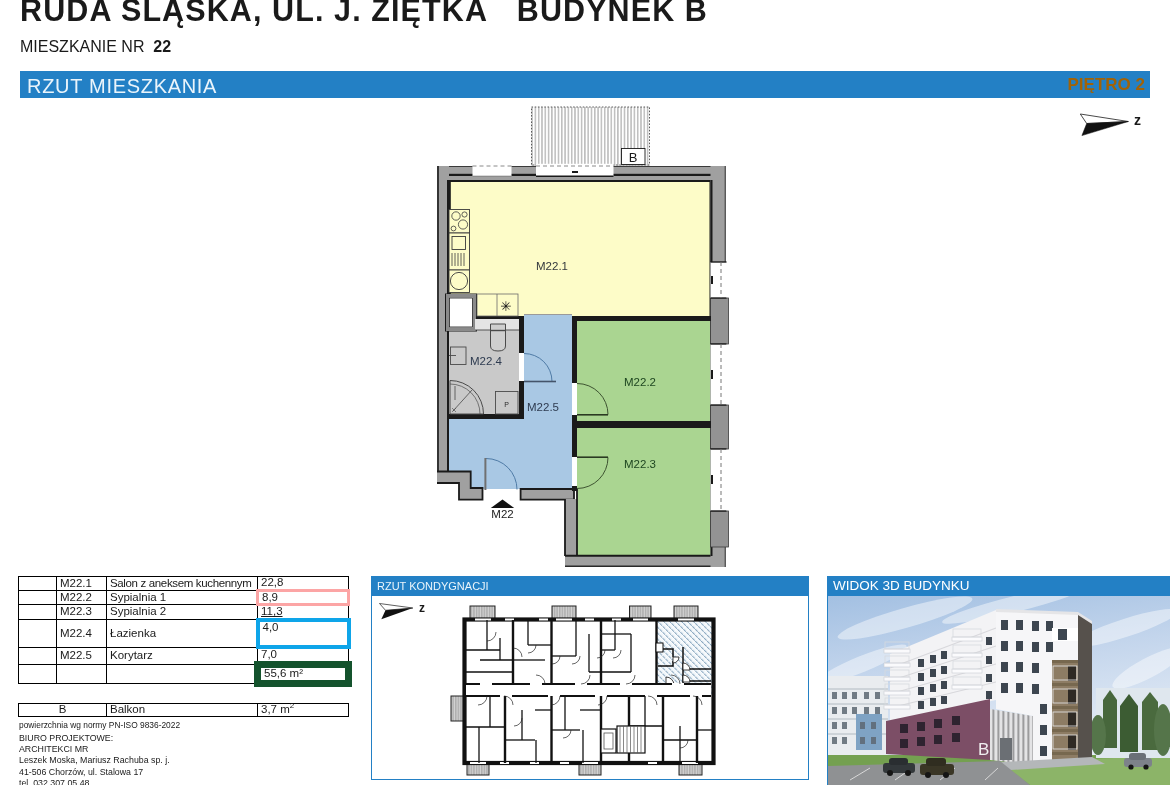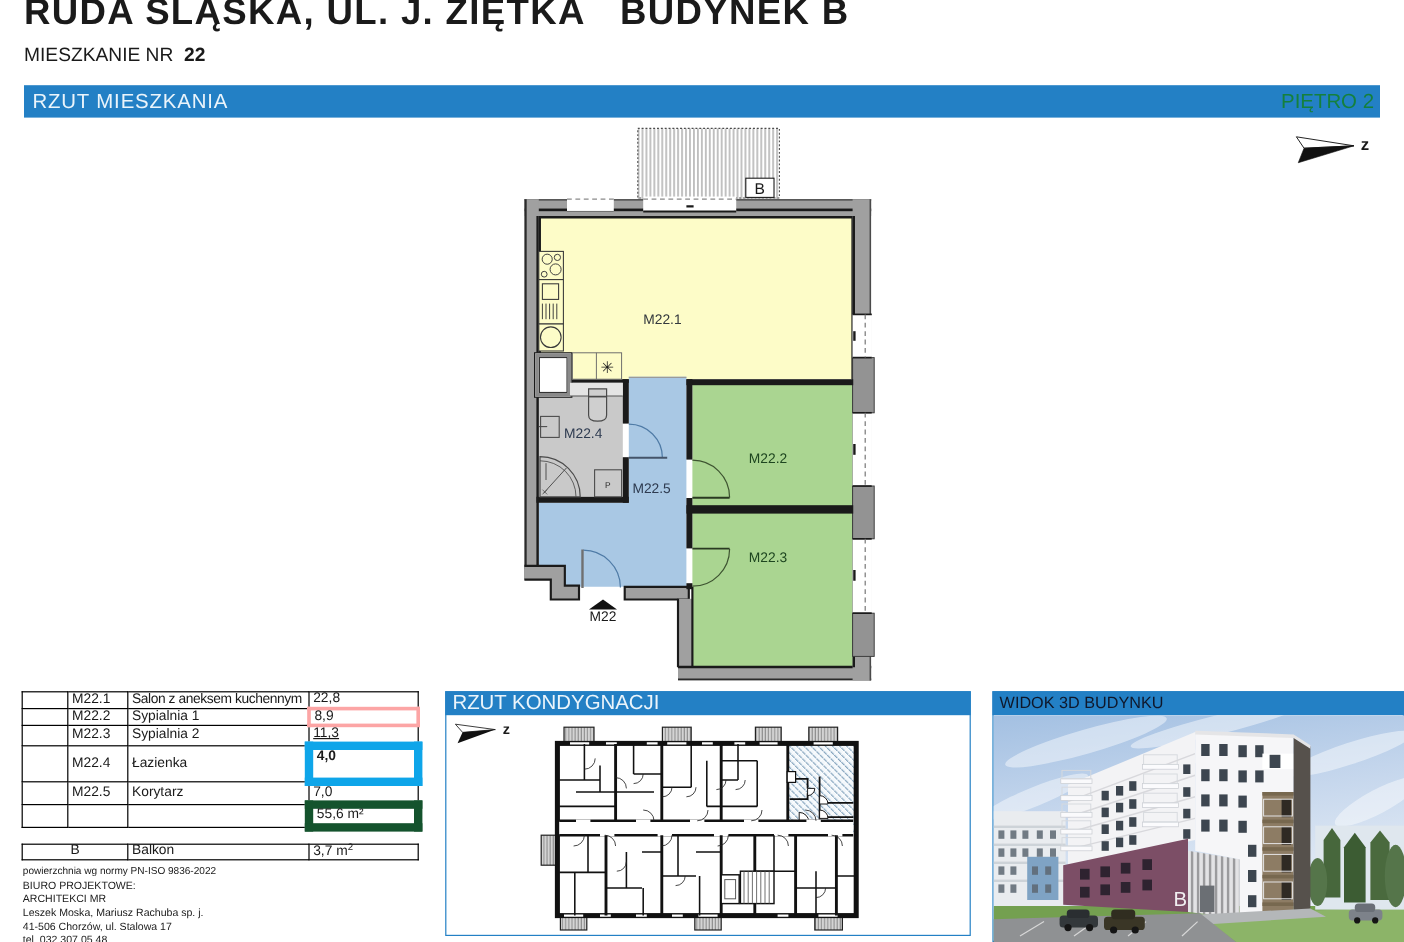--- a/index.html
+++ b/index.html
@@ -9,23 +9,23 @@
 </style>
 </head>
 <body>
 
 <div class="abs" style="left:20px;top:-7px;font-size:30.5px;font-weight:bold;color:#1a1a1a;letter-spacing:1.1px;white-space:nowrap;">RUDA ŚLĄSKA, UL. J. ZIĘTKA&nbsp;&nbsp; BUDYNEK B</div>
 
 <div class="abs" style="left:20px;top:38px;font-size:16px;color:#1a1a1a;">MIESZKANIE NR&nbsp; <b>22</b></div>
 
 <div class="abs" style="left:20px;top:71px;width:1130px;height:27px;background:#2380c5;"></div>
 
-<div class="abs" style="left:27px;top:75px;font-size:17px;color:#eaf4fb;letter-spacing:0.7px;">RZUT MIESZKANIA</div>
-
-<div class="abs" style="left:1020px;top:75px;width:125px;text-align:right;font-size:17px;font-weight:normal;color:#15803d;">PIĘTRO 2</div>
+<div class="abs" style="left:27px;top:75px;font-size:20px;color:#eaf4fb;letter-spacing:0.7px;">RZUT MIESZKANIA</div>
+
+<div class="abs" style="left:1020px;top:75px;width:125px;text-align:right;font-size:17px;font-weight:bold;color:#a16207;">PIĘTRO 2</div>
 
 <svg class="abs" style="left:1060px;top:105px;" width="100" height="40" viewBox="1060 105 100 40">
   <polygon points="1080.3,114 1128.3,121.5 1086.7,123.5" fill="#ffffff" stroke="#1a1a1a" stroke-width="0.8"></polygon>
   <polygon points="1086.7,123.5 1128.3,121.5 1081.9,135.6" fill="#111111" stroke="#111111" stroke-width="0.5"></polygon>
   <text x="1134" y="125" font-size="14" font-weight="bold" fill="#1a1a1a">z</text>
 </svg>
 
 <svg id="plan" class="abs" style="left:430px;top:100px;" width="310" height="478" viewBox="430 100 310 478">
 <defs>
   <pattern id="balcH" width="3.3" height="6" patternUnits="userSpaceOnUse">
@@ -275,21 +275,21 @@
   <tr>
           <td style="border:1px solid #000;padding:0;height:10.7px;"></td>
           <td style="border:1px solid #000;padding:0 0 0 3px;">M22.3</td>
           <td style="border:1px solid #000;padding:0 0 0 3px;">Sypialnia 2</td>
           <td style="border:1px solid #000;padding:0 0 0 3px;text-decoration:underline;">11,3</td>
         </tr>
   <tr>
           <td style="border:1px solid #000;padding:0;height:10.7px;"></td>
           <td style="border:1px solid #000;padding:0 0 0 3px;">M22.4</td>
           <td style="border:1px solid #000;padding:0 0 0 3px;">Łazienka</td>
-          <td style="border:7px solid #0ea5e9;padding:0 0 12px 3px;font-weight:bold;">4,0</td>
+          <td style="border:4px solid #0ea5e9;padding:0 0 12px 3px;">4,0</td>
         </tr>
   <tr>
           <td style="border:1px solid #000;padding:0;height:10.7px;"></td>
           <td style="border:1px solid #000;padding:0 0 0 3px;">M22.5</td>
           <td style="border:1px solid #000;padding:0 0 0 3px;">Korytarz</td>
           <td style="border:1px solid #000;padding:0 0 0 3px;">7,0</td>
         </tr>
   <tr>
           <td style="border:1px solid #000;padding:0;height:11px;"></td>
           <td style="border:1px solid #000;padding:0;"></td>
@@ -322,21 +322,21 @@
 <div class="abs" style="left:19px;top:732.5px;font-size:8.8px;color:#1a1a1a;line-height:11.4px;">
 BIURO PROJEKTOWE:<br>
 ARCHITEKCI MR<br>
 Leszek Moska, Mariusz Rachuba sp. j.<br>
 41-506 Chorzów, ul. Stalowa 17<br>
 tel. 032 307 05 48.
 </div>
 
 <div class="abs" style="left:371px;top:576px;width:438px;height:204px;border:1px solid #2380c5;box-sizing:border-box;"></div>
 
-<div class="abs" style="left:371px;top:576px;width:438px;height:20px;background:#2380c5;color:#eaf4fb;font-size:17px;line-height:20px;"><span style="padding-left:6px;">RZUT KONDYGNACJI</span></div>
+<div class="abs" style="left:371px;top:576px;width:438px;height:20px;background:#2380c5;color:#eaf4fb;font-size:11px;line-height:20px;"><span style="padding-left:6px;">RZUT KONDYGNACJI</span></div>
 
 <svg id="storey" class="abs" style="left:372px;top:596px;" width="436" height="183" viewBox="372 596 436 183">
 <defs>
   <pattern id="mbalcH" width="2.6" height="6" patternUnits="userSpaceOnUse">
     <rect width="2.6" height="6" fill="#d4d4d4"></rect>
     <line x1="0.8" y1="0" x2="0.8" y2="6" stroke="#7a7a7a" stroke-width="0.7"></line>
   </pattern>
   <pattern id="aptH" width="4.2" height="4.2" patternUnits="userSpaceOnUse" patternTransform="rotate(-45)">
     <rect width="3.6" height="3.6" fill="#f2f7fb"></rect>
     <line x1="0.5" y1="0" x2="0.5" y2="3.6" stroke="#87a6bf" stroke-width="1"></line>
@@ -515,21 +515,21 @@
   <path d="M657,705 A9,9 0 0 0 648,696"></path>
   <path d="M702,705 A9,9 0 0 0 693,696"></path>
   <path d="M522,718 A8,8 0 0 1 514,726"></path>
   <path d="M571,730 A8,8 0 0 1 563,738"></path>
   <path d="M688,740 A8,8 0 0 1 680,748"></path>
 </g>
 </svg>
 
 <div class="abs" style="left:827px;top:576px;width:343px;height:209px;border:1px solid #2380c5;box-sizing:border-box;"></div>
 
-<div class="abs" style="left:827px;top:576px;width:343px;height:20px;background:#2380c5;color:#0f172a;font-size:13.5px;line-height:20px;"><span style="padding-left:6px;">WIDOK 3D BUDYNKU</span></div>
+<div class="abs" style="left:827px;top:576px;width:343px;height:20px;background:#2380c5;color:#ffffff;font-size:13.5px;line-height:20px;"><span style="padding-left:6px;">WIDOK 3D BUDYNKU</span></div>
 
 <svg id="view3d" class="abs" style="left:828px;top:596px;" width="342" height="189" viewBox="828 596 342 189">
 <defs>
   <linearGradient id="sky" x1="0" y1="0" x2="0.25" y2="1">
     <stop offset="0" stop-color="#a3c0e2"></stop>
     <stop offset="0.45" stop-color="#c3d5ec"></stop>
     <stop offset="1" stop-color="#e6edf6"></stop>
   </linearGradient>
   <pattern id="stripes" width="5" height="8" patternUnits="userSpaceOnUse">
     <rect width="5" height="8" fill="#e3e3e5"></rect>

